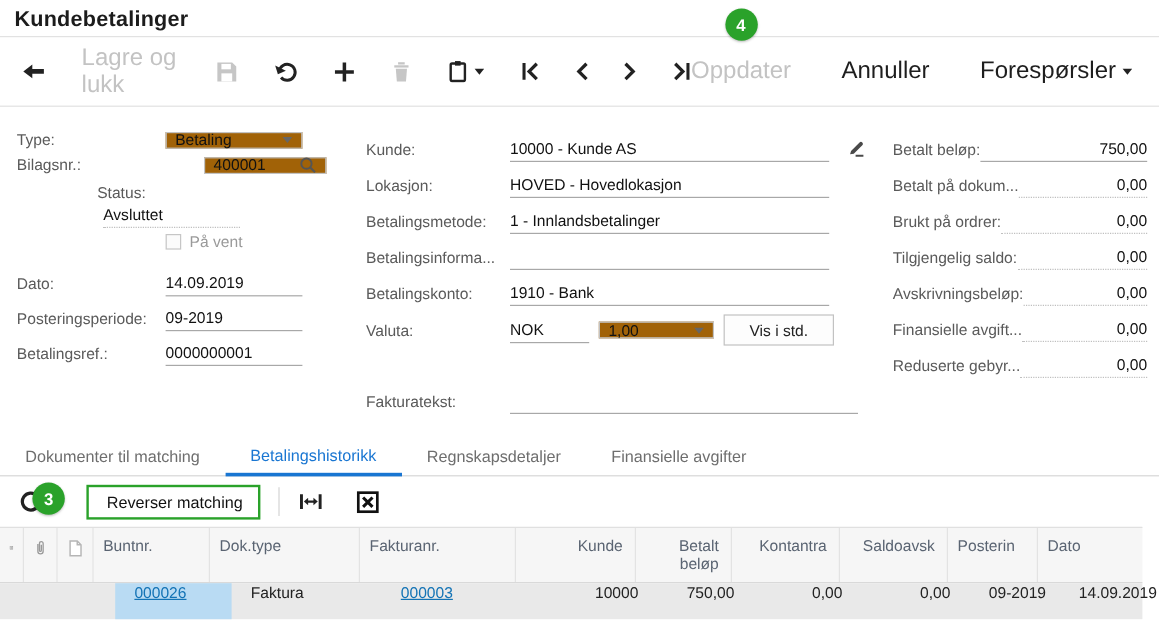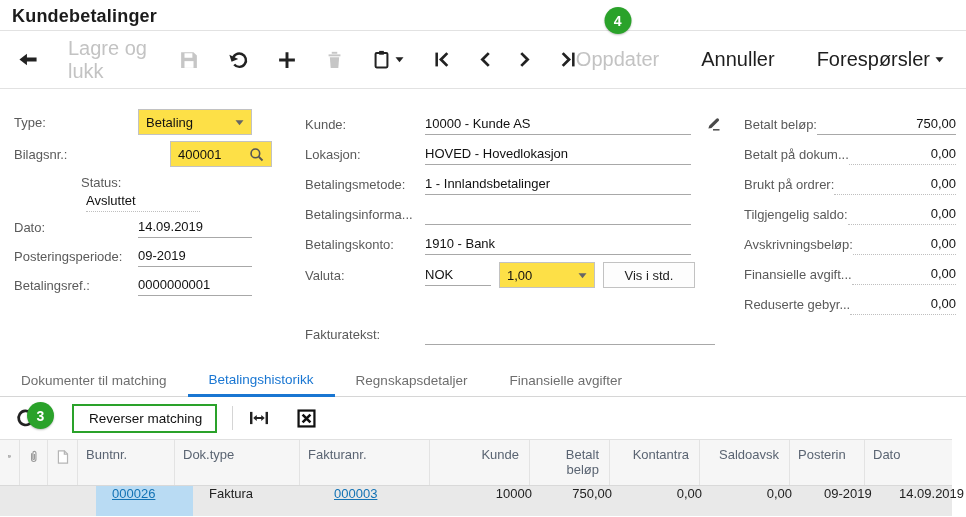--- a/index.html
+++ b/index.html
@@ -37,21 +37,21 @@
   .col-left { left:14px; width:258px; }
   .col-mid { left:305px; width:420px; }
   .col-right { left:744px; width:212px; }
 
   .frow { display:flex; align-items:center; }
   .flabel { color:#5a5a5a; flex:none; }
   .col-left .flabel { width:124px; }
   .col-mid .flabel { width:120px; }
   .fvalue { color:#111; }
 
-  .boxfield { width:114px; height:26px; border:1px solid #c2c2c2; background:#fde047;
+  .boxfield { width:114px; height:14px; border:1px solid #c2c2c2; background:#a16207;
               display:flex; align-items:center; justify-content:space-between; padding:0 7px; }
   .u-solid { border-bottom:1px solid #a8a8a8; }
   .u-dotted { border-bottom:1px dotted #bfbfbf; }
   .linefield { height:22px; display:flex; align-items:center; }
 
   .checkbox { width:13px; height:13px; border:1px solid #c6c6c6; background:#fbfbfb; flex:none; }
   .chk-label { color:#9a9a9a; margin-left:7px; }
 
   .btn { border:1px solid #c2c2c2; background:#fdfdfd; height:26px; padding:0 14px;
          font-size:13px; color:#222; display:flex; align-items:center; cursor:pointer; }
@@ -202,20 +202,25 @@
             <circle cx="6.8" cy="6.8" r="4.6" fill="none" stroke="#555" stroke-width="1.7"></circle>
             <line x1="10.4" y1="10.4" x2="14.4" y2="14.4" stroke="#555" stroke-width="1.9"></line>
           </svg>
       </span>
     </div>
     <div class="frow" style="margin-bottom:4px;flex-direction:column;">
       <span class="flabel">Status:</span>
       <span class="linefield u-dotted" style="width:114px;">
         <span class="fvalue">Avsluttet</span>
       </span>
+    </div>
+    <div class="frow" style="margin-bottom:16px;">
+      <span class="flabel"></span>
+      <span class="checkbox"></span>
+      <span class="chk-label">På vent</span>
     </div>
     <div class="frow" style="margin-bottom:7px;">
       <span class="flabel">Dato:</span>
       <span class="linefield u-solid" style="width:114px;">
         <span class="fvalue">14.09.2019</span>
       </span>
     </div>
     <div class="frow" style="margin-bottom:7px;">
       <span class="flabel">Posteringsperiode:</span>
       <span class="linefield u-solid" style="width:114px;">

